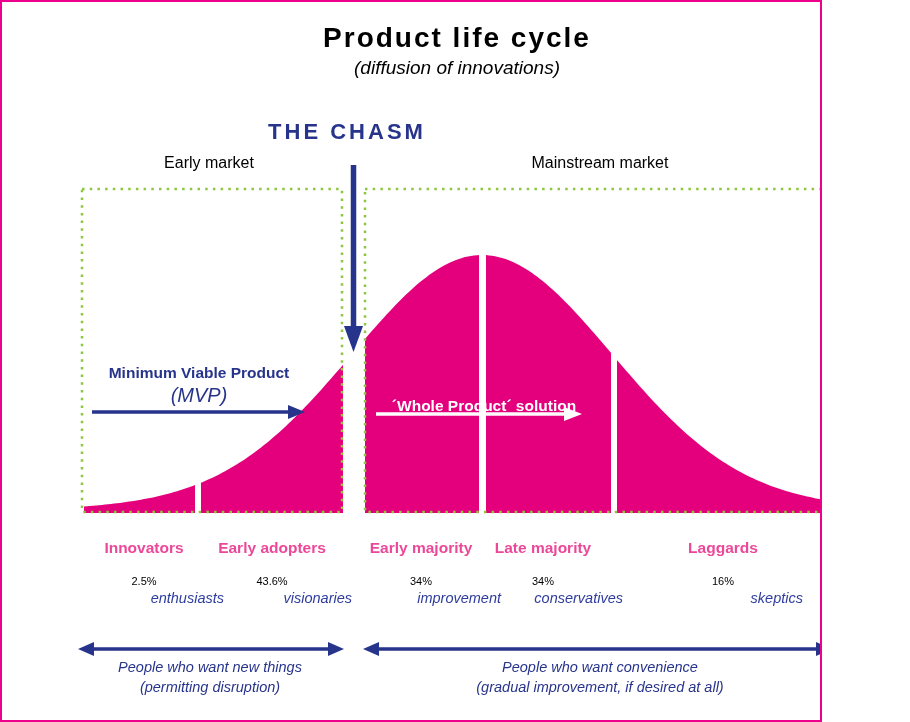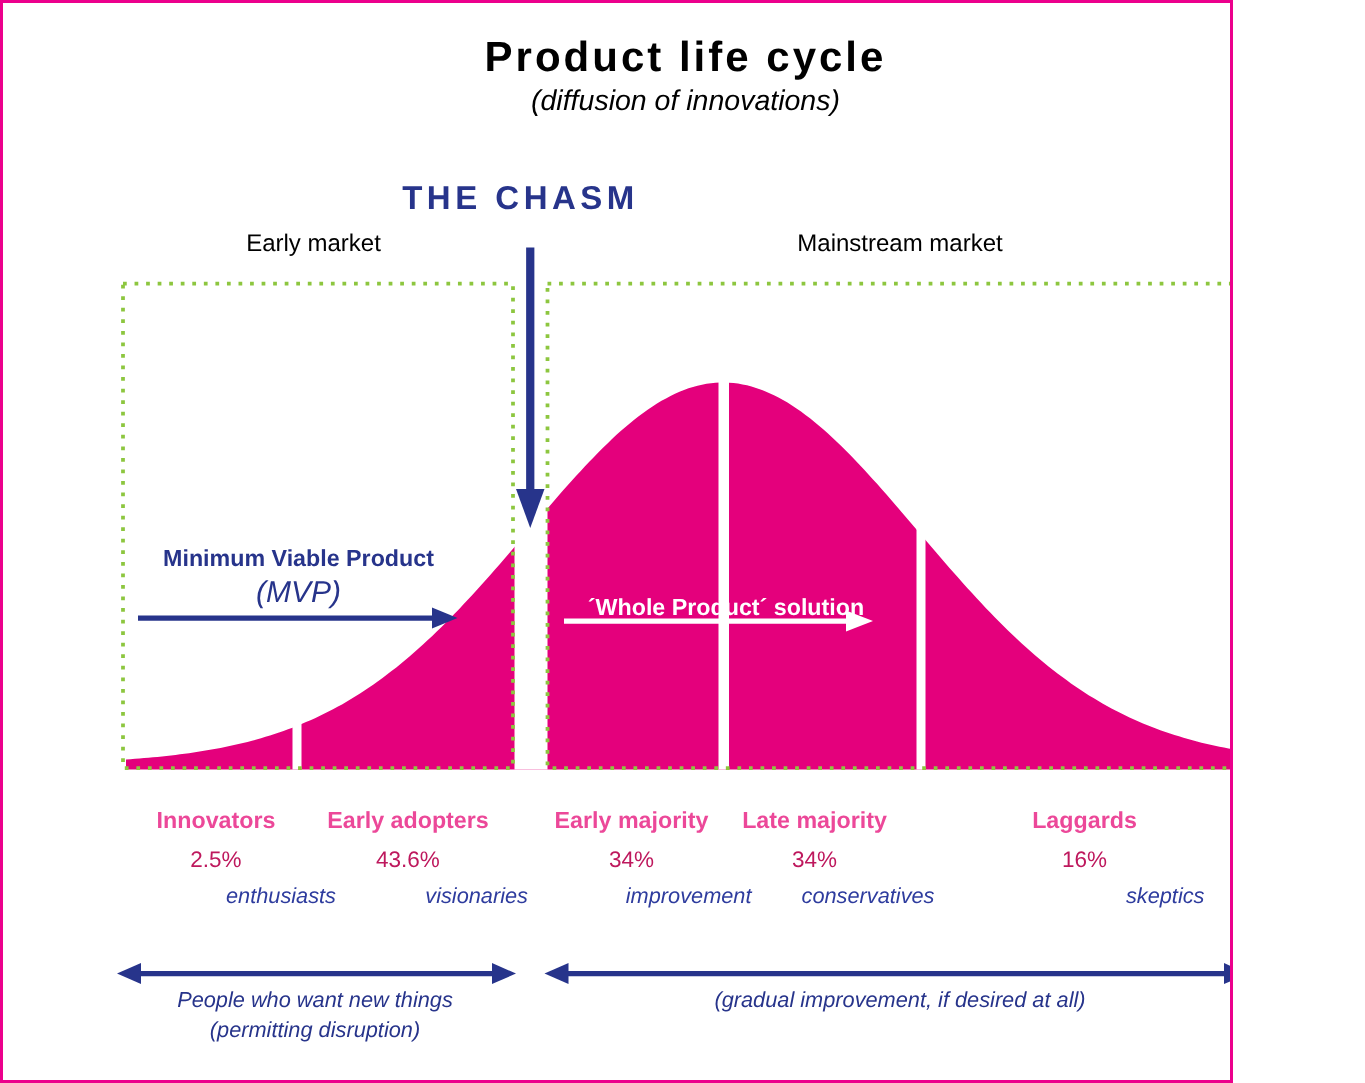--- a/index.html
+++ b/index.html
@@ -21,21 +21,21 @@
   .cx{transform:translateX(-50%);}
   .title{width:910px;text-align:center;top:20px;font-size:28px;font-weight:bold;color:#000;letter-spacing:2px;}
   .subtitle{width:910px;text-align:center;top:55px;font-size:19px;font-style:italic;color:#000;}
   .chasm-label{top:117px;font-size:22px;font-weight:bold;color:var(--navy);letter-spacing:3px;}
   .market-label{top:152px;font-size:16px;color:#000;}
   .mvp-title{top:362px;font-size:15.5px;font-weight:bold;color:var(--navy);}
   .mvp-sub{top:382px;font-size:20px;font-style:italic;color:var(--navy);}
   .whole-product{top:363px;font-size:15.5px;font-weight:bold;color:#fff;margin-top:32px;}
   .segment{top:537px;width:160px;margin-left:-80px;text-align:center;}
   .segment .seg-name{font-size:15.5px;font-weight:bold;color:#ec4899;}
-  .segment .seg-pct{font-size:15px;color:#be185d;margin-top:8px;}
+  .segment .seg-pct{font-size:11px;color:#000000;margin-top:18px;}
   .trait{top:588px;width:160px;margin-left:-80px;text-align:right;
          font-size:14.5px;font-style:italic;color:var(--trait-blue);}
   .audience{width:440px;margin-left:-220px;text-align:center;font-size:14.5px;
             font-style:italic;color:var(--navy);line-height:20px;}
   .audience-top{top:655px;}
   .bell{fill:var(--curve-pink);}
   .gap{fill:#ffffff;}
   .dotbox{fill:none;stroke:var(--dotted-green);stroke-width:2.5;stroke-dasharray:2.5 5.2;}
   .navy-stroke{stroke:var(--navy);fill:none;}
   .navy-fill{fill:var(--navy);}
@@ -125,16 +125,17 @@
   <div class="abs trait" style="left:270px">visionaries</div>
   <div class="abs trait" style="left:419px">improvement</div>
   <div class="abs trait" style="left:541px">conservatives</div>
   <div class="abs trait" style="left:721px">skeptics</div>
 
   <div class="abs audience audience-top" style="left:208px">
     <div>People who want new things</div>
     <div>(permitting disruption)</div>
   </div>
   <div class="abs audience audience-top" style="left:598px">
+    <div>People who want convenience</div>
     <div>(gradual improvement, if desired at all)</div>
   </div>
 
 </div>
 
 </body></html>

